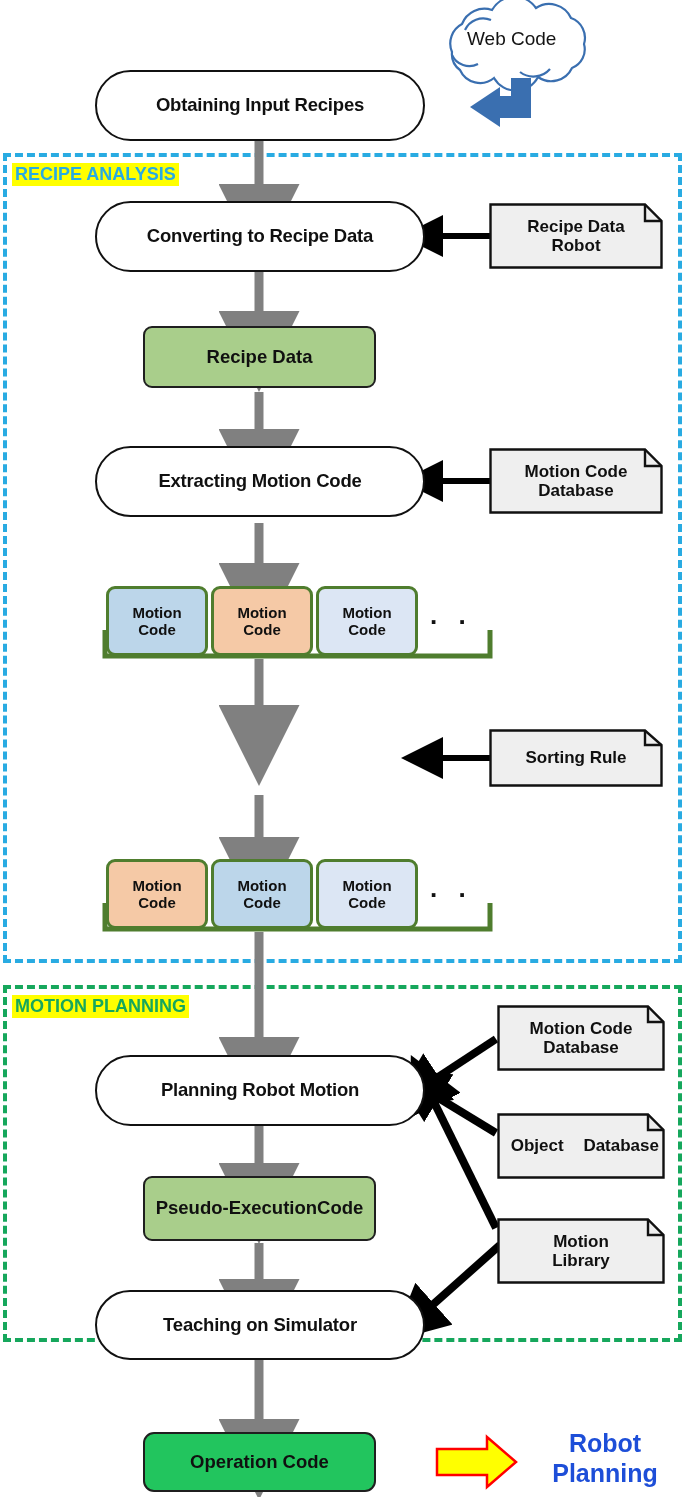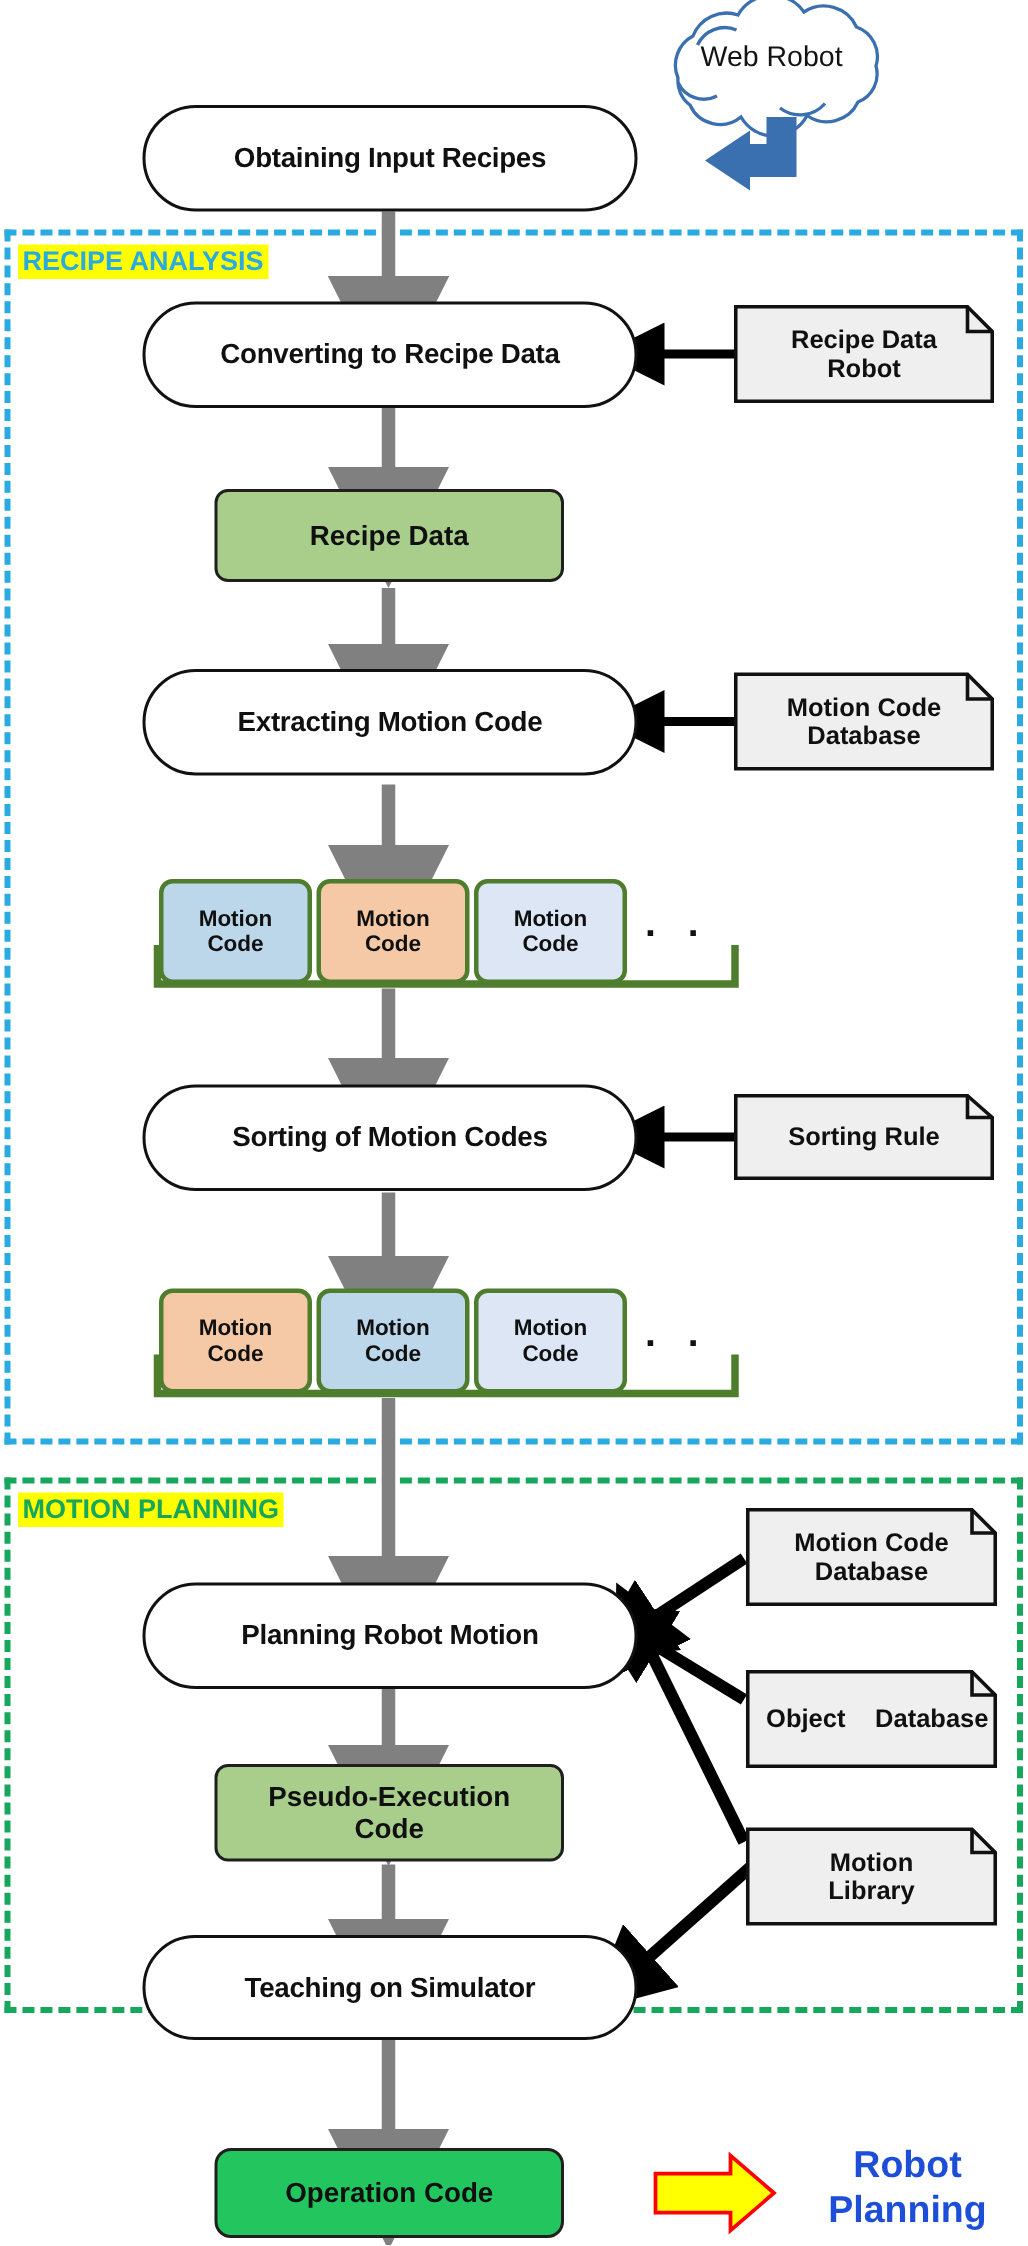--- a/index.html
+++ b/index.html
@@ -126,51 +126,48 @@
     <g stroke="#4f7d2e" stroke-width="5" fill="none" stroke-linecap="butt">
       <path d="M105,630 L105,656 L490,656 L490,630"></path>
       <path d="M105,903 L105,929 L490,929 L490,903"></path>
     </g>
 
     <g fill="#ffff00" stroke="#ff0000" stroke-width="2.5">
       <path d="M437,1449 L487,1449 L487,1437 L516,1462 L487,1487 L487,1475 L437,1475 z"></path>
     </g>
   </svg>
 
-  <div class="cloudtext" style="left:467px;top:28px;">Web Robot</div>
+  <div class="cloudtext" style="left:467px;top:28px;">Web Code</div>
 
   <div class="node pill" style="left:95px;top:70px;width:330px;height:71px;">
     <span>Obtaining Input Recipes</span>
   </div>
 
   <div class="node pill" style="left:95px;top:201px;width:330px;height:71px;">
     <span>Converting to Recipe Data</span>
   </div>
 
   <div class="node pill" style="left:95px;top:446px;width:330px;height:71px;">
     <span>Extracting Motion Code</span>
   </div>
 
-  <div class="node pill" style="left:95px;top:723px;width:330px;height:71px;">
-    <span>Sorting of Motion Codes</span>
-  </div>
 
   <div class="node pill" style="left:95px;top:1055px;width:330px;height:71px;">
     <span>Planning Robot Motion</span>
   </div>
 
   <div class="node pill" style="left:95px;top:1290px;width:330px;height:70px;">
     <span>Teaching  on Simulator</span>
   </div>
 
   <div class="node greenbox" style="left:143px;top:326px;width:233px;height:62px;">
     <span>Recipe Data</span>
   </div>
 
-  <div class="node greenbox" style="left:143px;top:1176px;width:233px;height:65px;flex-direction:column;">
+  <div class="node greenbox" style="left:143px;top:1176px;width:233px;height:65px;">
     <span>Pseudo-Execution</span>
     <span>Code</span>
   </div>
 
   <div class="node yellowbox" style="left:143px;top:1432px;width:233px;height:60px;">
     <span>Operation Code</span>
   </div>
 
   <div class="node doc" style="left:489px;top:203px;width:174px;height:66px;flex-direction:column;">
     <svg width="174" height="66" viewBox="0 0 174 66">

